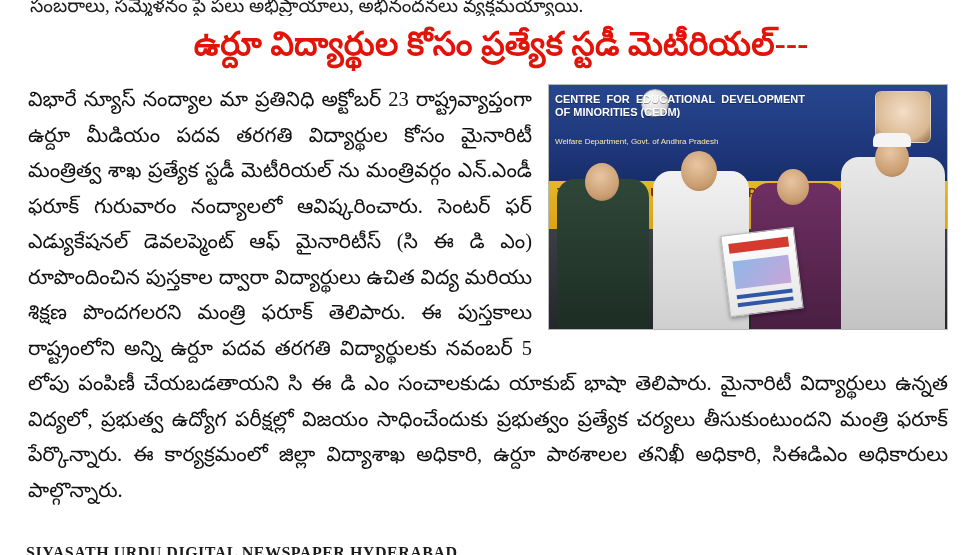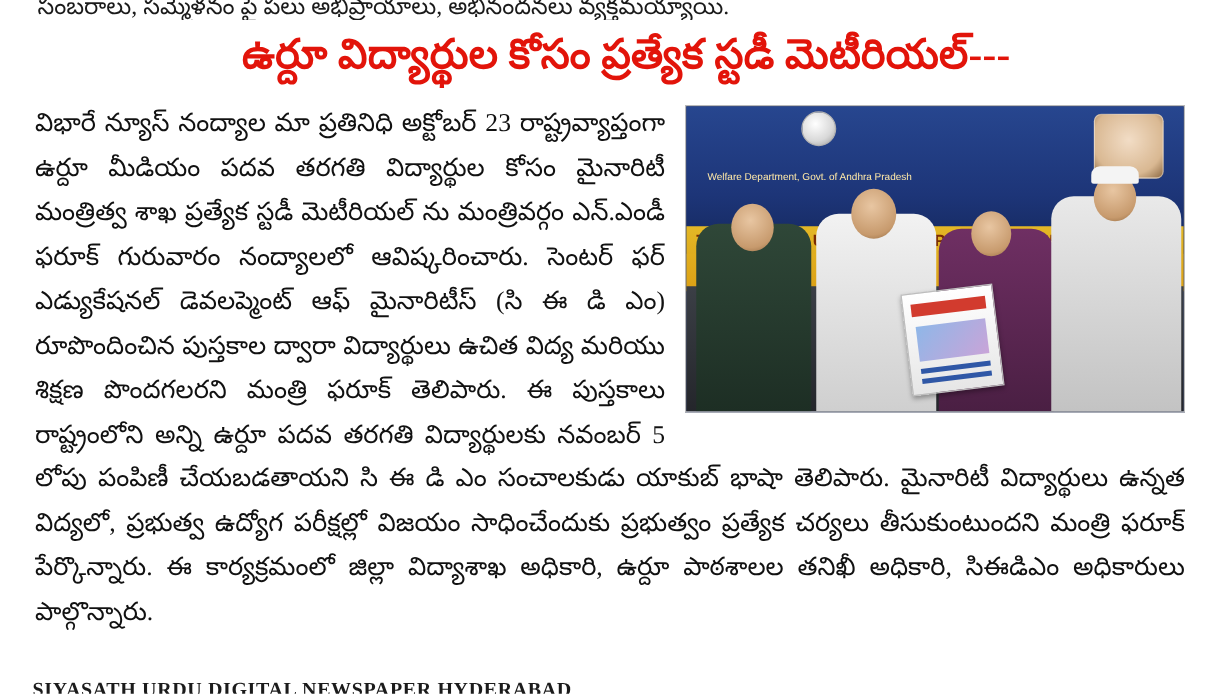--- a/index.html
+++ b/index.html
@@ -108,21 +108,21 @@
     width: 250px;
     color: #ffffff;
     font-size: 11px;
     line-height: 13px;
     font-weight: bold;
     font-family: "Liberation Sans", sans-serif;
     text-shadow: 0 1px 0 rgba(0,0,0,.4);
   }
   .photo .banner-sub {
     position: absolute;
-    left: 17px;
+    left: 6px;
     top: 52px;
     width: 250px;
     color: #ffe9a8;
     font-size: 8px;
     line-height: 10px;
     font-family: "Liberation Sans", sans-serif;
   }
   .photo .banner-yellow-text {
     position: absolute;
     left: 8px;
@@ -244,20 +244,21 @@
   <div class="top-clip">సంబరాలు, సమ్మేళనం పై పలు అభిప్రాయాలు, అభినందనలు వ్యక్తమయ్యాయి.</div>
 
   <div class="headline">ఉర్దూ విద్యార్థుల కోసం ప్రత్యేక స్టడీ మెటీరియల్---</div>
 
   <div class="article">
 
     <div class="photo">
       <div class="banner"></div>
       <div class="emblem"></div>
       <div class="portrait"></div>
+      <div class="banner-text">CENTRE FOR EDUCATIONAL DEVELOPMENT OF MINORITIES (CEDM)</div>
       <div class="banner-sub">Welfare Department, Govt. of Andhra Pradesh</div>
       <div class="banner-yellow"></div>
       <div class="banner-yellow-text">TEACHING OF URDU MEDIUM PRACTICE 2025</div>
       <div class="floor"></div>
       <div class="person p1"></div>
       <div class="person p2"></div>
       <div class="person p3"></div>
       <div class="person p4"></div>
       <div class="head h1"></div>
       <div class="head h2"></div>

